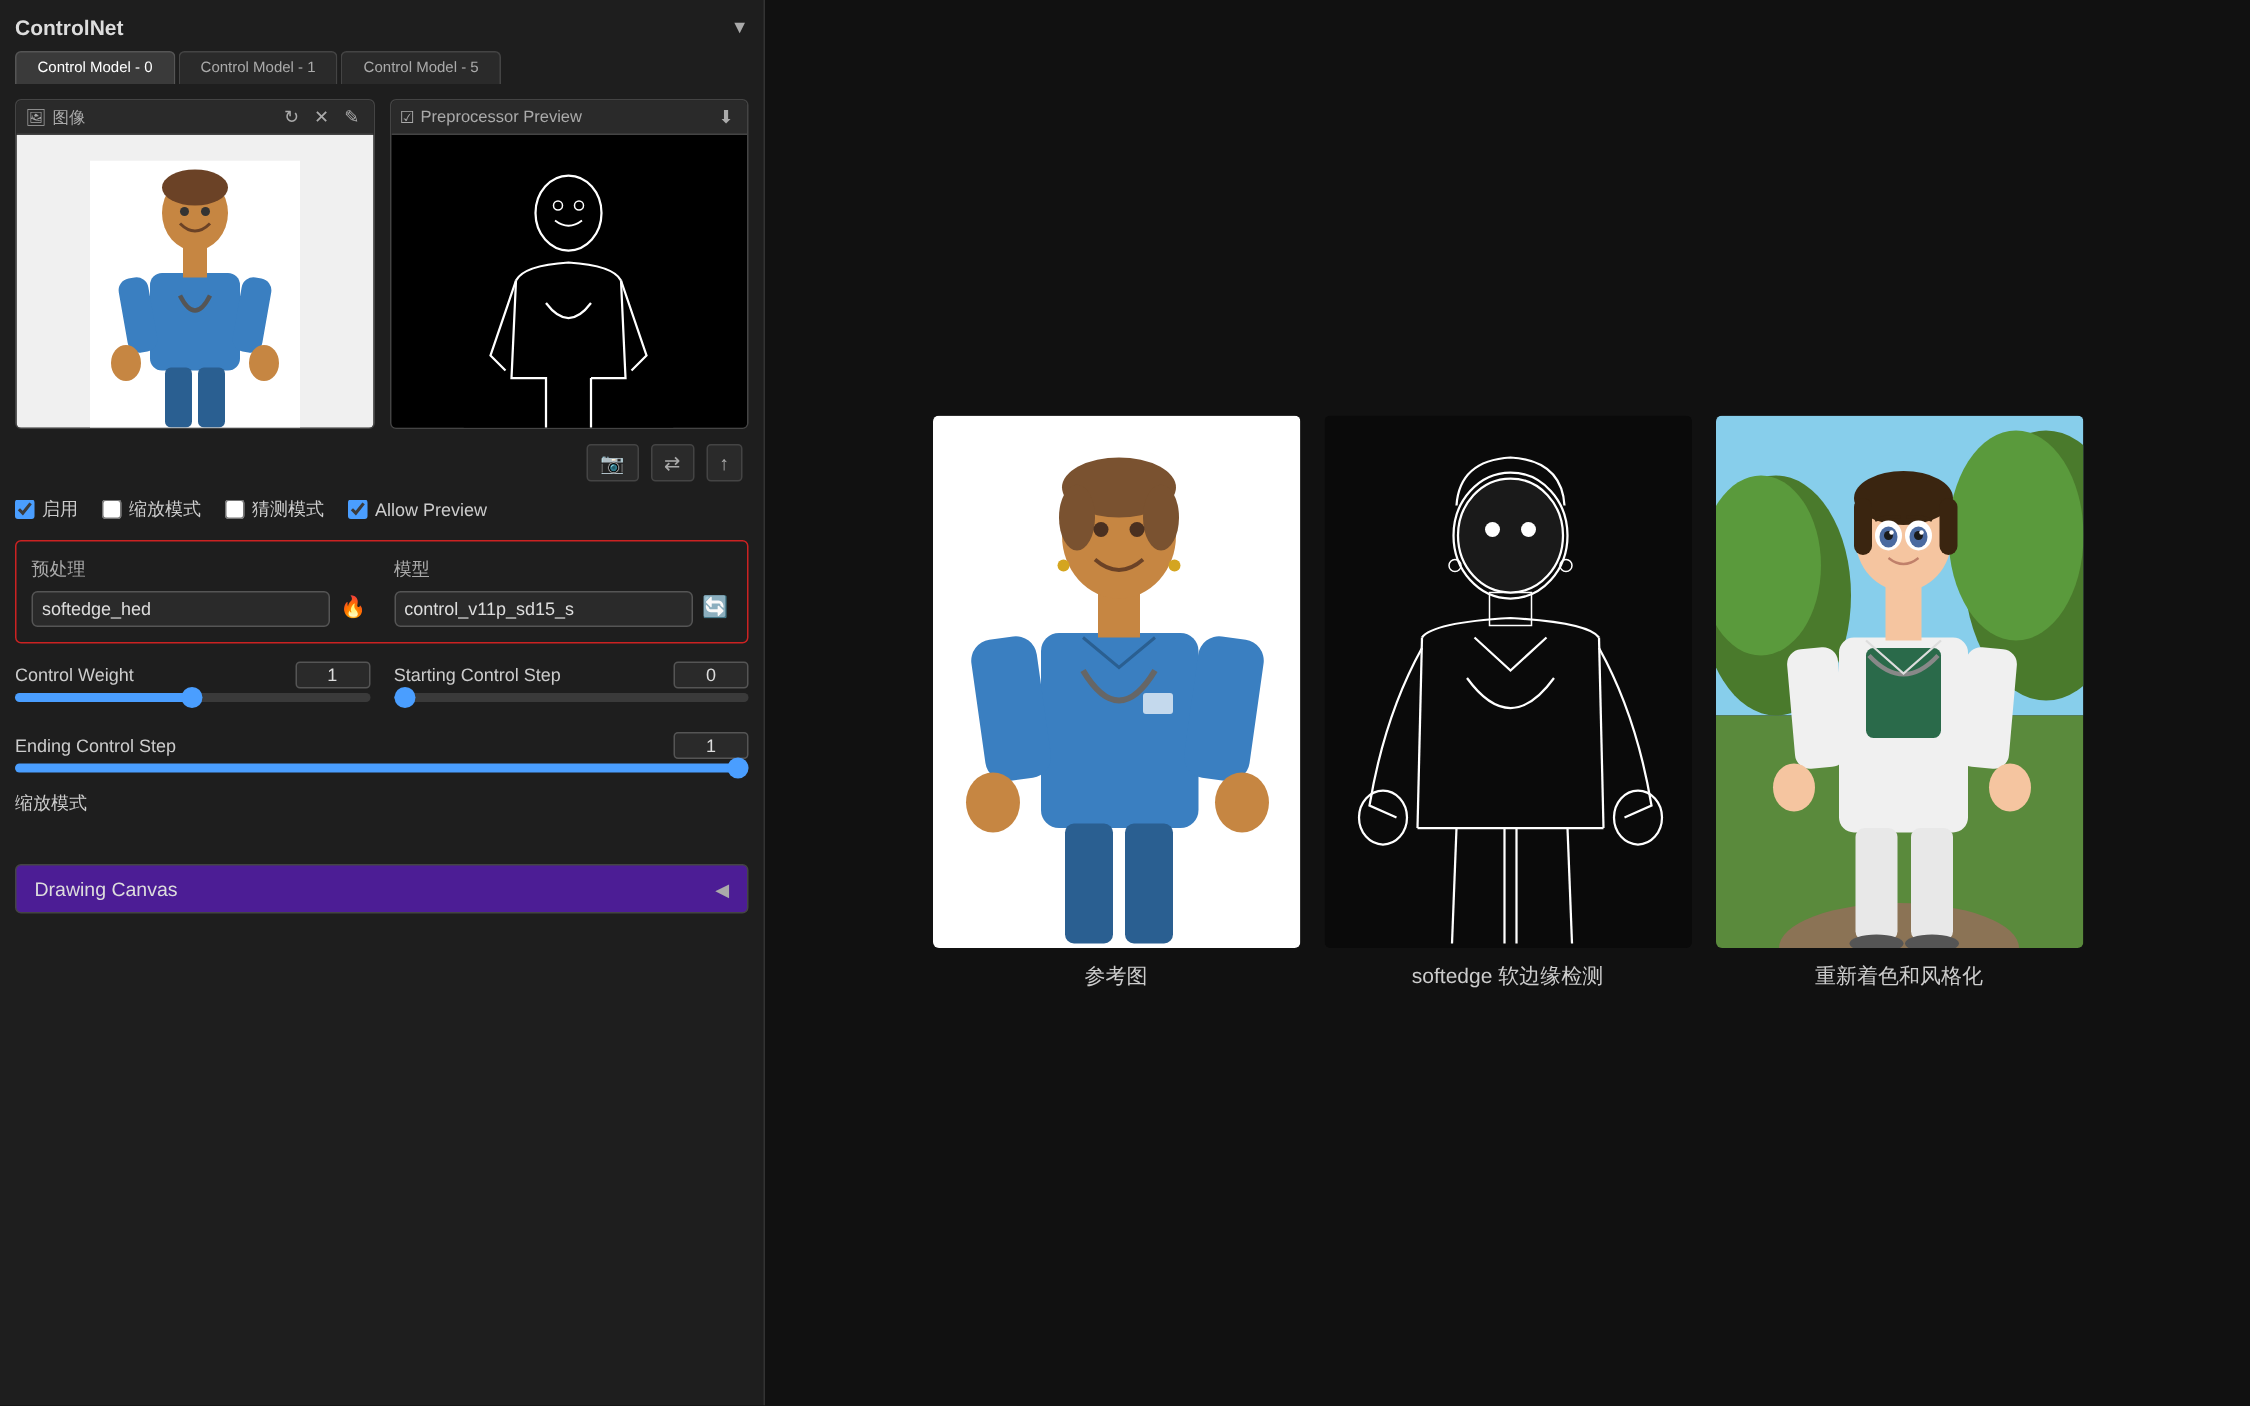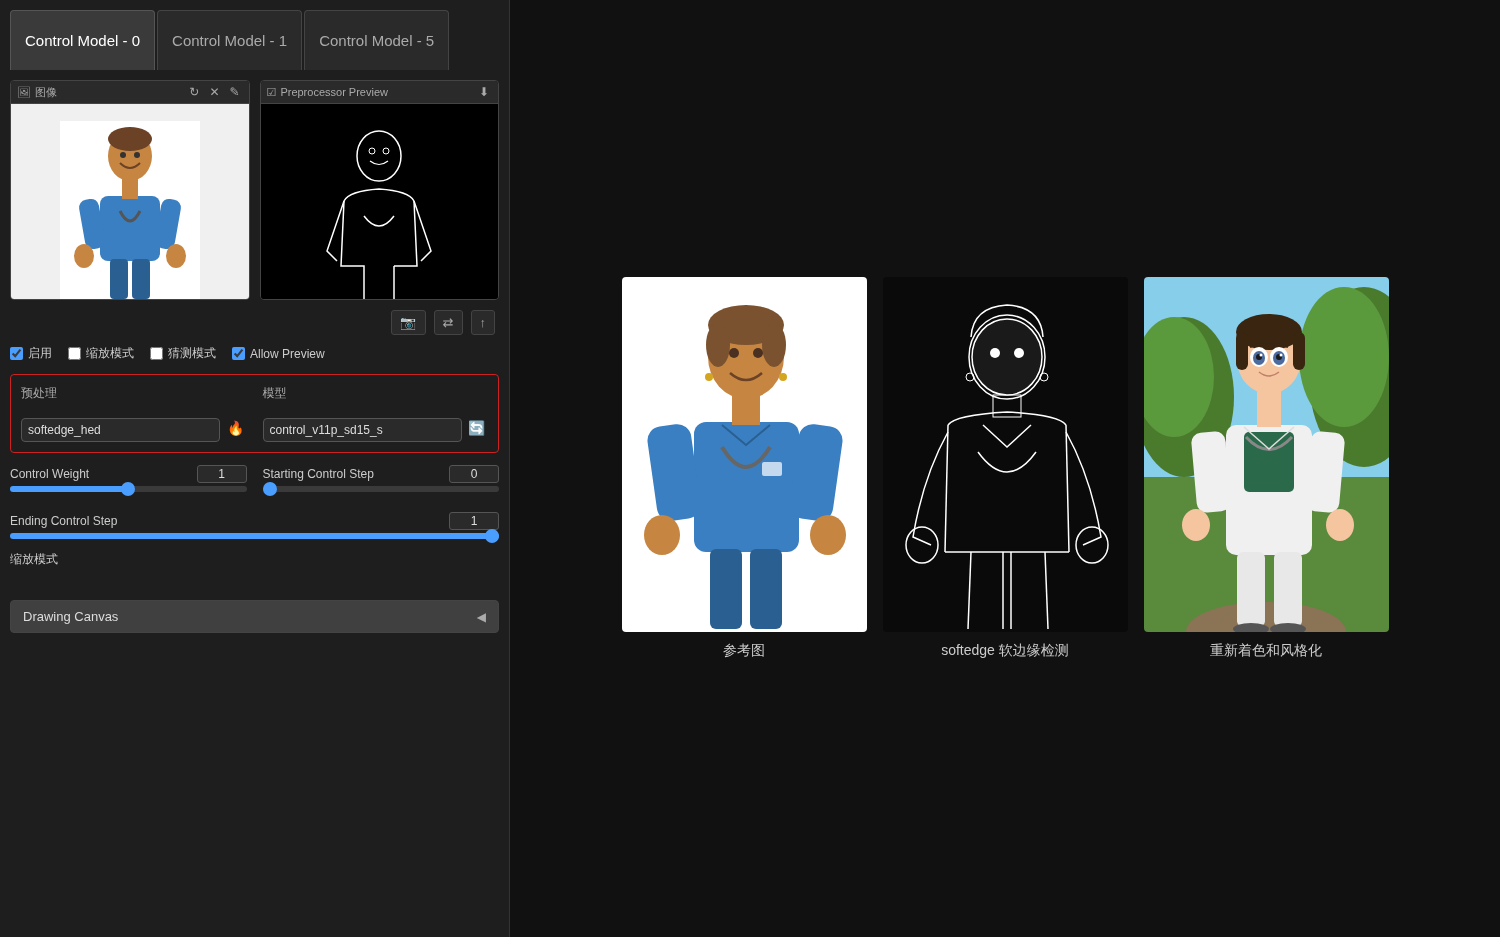--- a/index.html
+++ b/index.html
@@ -44,26 +44,26 @@
       font-size: 12px;
     }
 
     
     .tabs {
       display: flex;
       gap: 2px;
       margin-bottom: 10px;
     }
     .tab {
-      padding: 21px 14px;
+      padding: 5px 14px;
       background: #2a2a2a;
       color: #aaa;
       border-radius: 4px 4px 0 0;
       cursor: pointer;
-      font-size: 15px;
+      font-size: 10px;
       border: 1px solid #444;
       border-bottom: none;
     }
     .tab.active {
       background: #3a3a3a;
       color: #fff;
       border-color: #555;
     }
 
     
@@ -203,21 +203,21 @@
     .pm-col {
       flex: 1;
       display: flex;
       flex-direction: column;
       gap: 4px;
     }
 
     .pm-label {
       font-size: 12px;
       color: #aaa;
-      margin-bottom: 12px;
+      margin-bottom: 2px;
     }
 
     .pm-select-row {
       display: flex;
       align-items: flex-start;
       gap: 5px;
     }
 
     .pm-select {
       flex: 1;
@@ -342,21 +342,21 @@
     }
     .radio-outer.selected {
       border-color: #4a9eff;
     }
 
     
     .drawing-canvas-row {
       display: flex;
       align-items: center;
       justify-content: space-between;
-      background: #404040;
+      background: #4c1d95;
       border: 1px solid #444;
       border-radius: 4px;
       padding: 8px 12px;
       cursor: pointer;
     }
     .drawing-canvas-label {
       font-size: 13px;
       color: #ddd;
     }
     .drawing-canvas-arrow {
@@ -401,20 +401,24 @@
       font-size: 14px;
       color: #ccc;
       text-align: left;
     }
   </style>
 </head>
 <body>
 
 <div class="left-panel">
 
+  <div class="panel-header">
+    <span class="panel-title">ControlNet</span>
+    <span class="panel-arrow">▼</span>
+  </div>
 
   <div class="tabs">
     <div class="tab active">Control Model - 0</div>
     <div class="tab">Control Model - 1</div>
     <div class="tab">Control Model - 5</div>
   </div>
 
   <div class="image-row">
 
     <div class="image-box">

